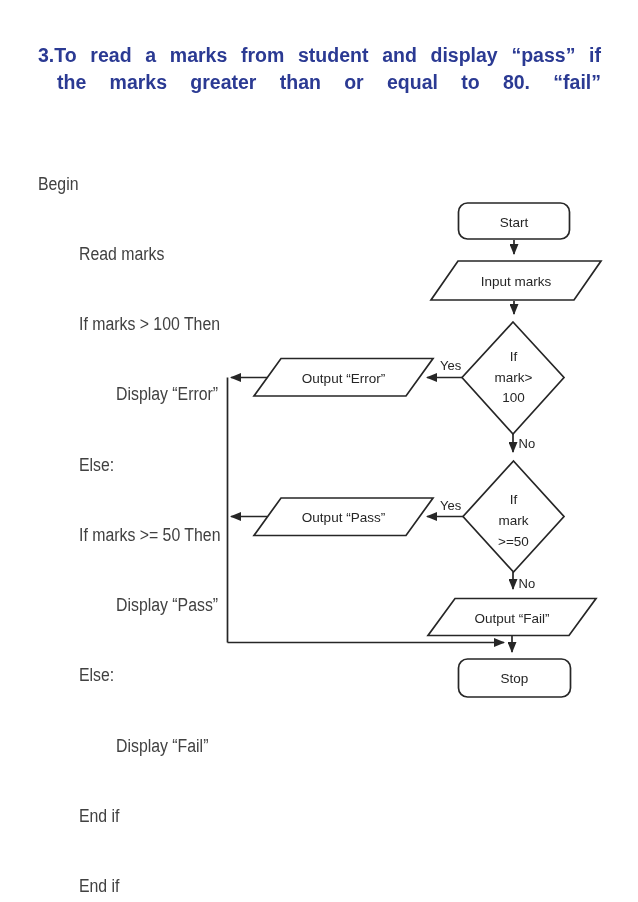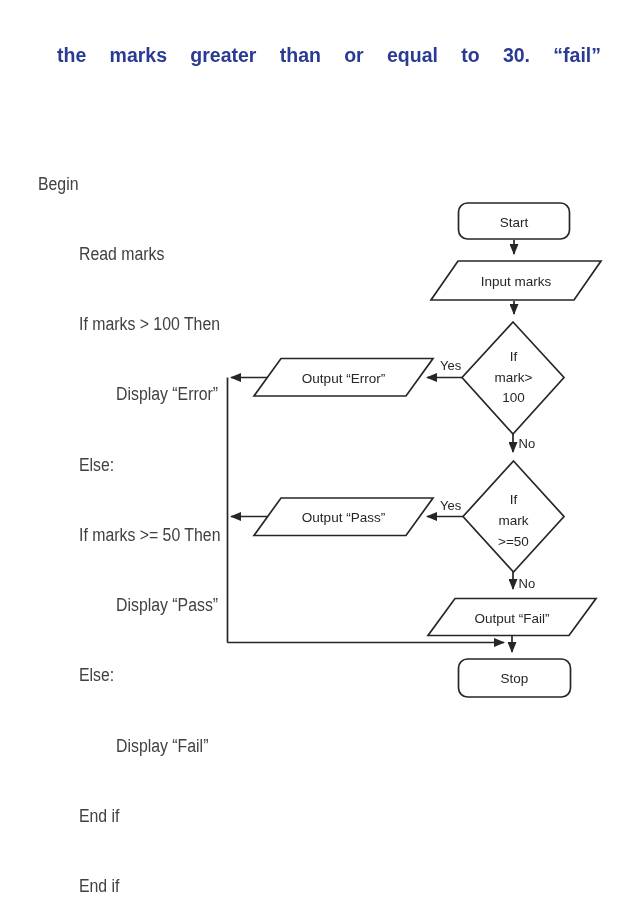--- a/index.html
+++ b/index.html
@@ -50,21 +50,22 @@
   .flow .edge  { fill: none; stroke: #262626; stroke-width: 1.7px; }
   .flow text   { font-family: "Liberation Sans", sans-serif; fill: #262626; font-size: 13.5px; }
   .flow .elabel { font-size: 13px; }
 </style>
 </head>
 <body>
 
 <div class="page">
 
   <div class="heading">
-    <div class="h-line h-just h-ind">the marks greater than or equal to 30.  “fail”</div>
+    <div class="h-line h-just">3.To read a marks from student and display “pass” if</div>
+    <div class="h-line h-just h-ind">the marks greater than or equal to 80.  “fail”</div>
   </div>
 
   <div class="pseudocode">
     <div class="pl ind0">Begin</div>
     <div class="pl ind1">Read marks</div>
     <div class="pl ind1">If marks &gt; 100 Then</div>
     <div class="pl ind2">Display “Error”</div>
     <div class="pl ind1">Else:</div>
     <div class="pl ind1">If marks &gt;= 50 Then</div>
     <div class="pl ind2">Display “Pass”</div>

